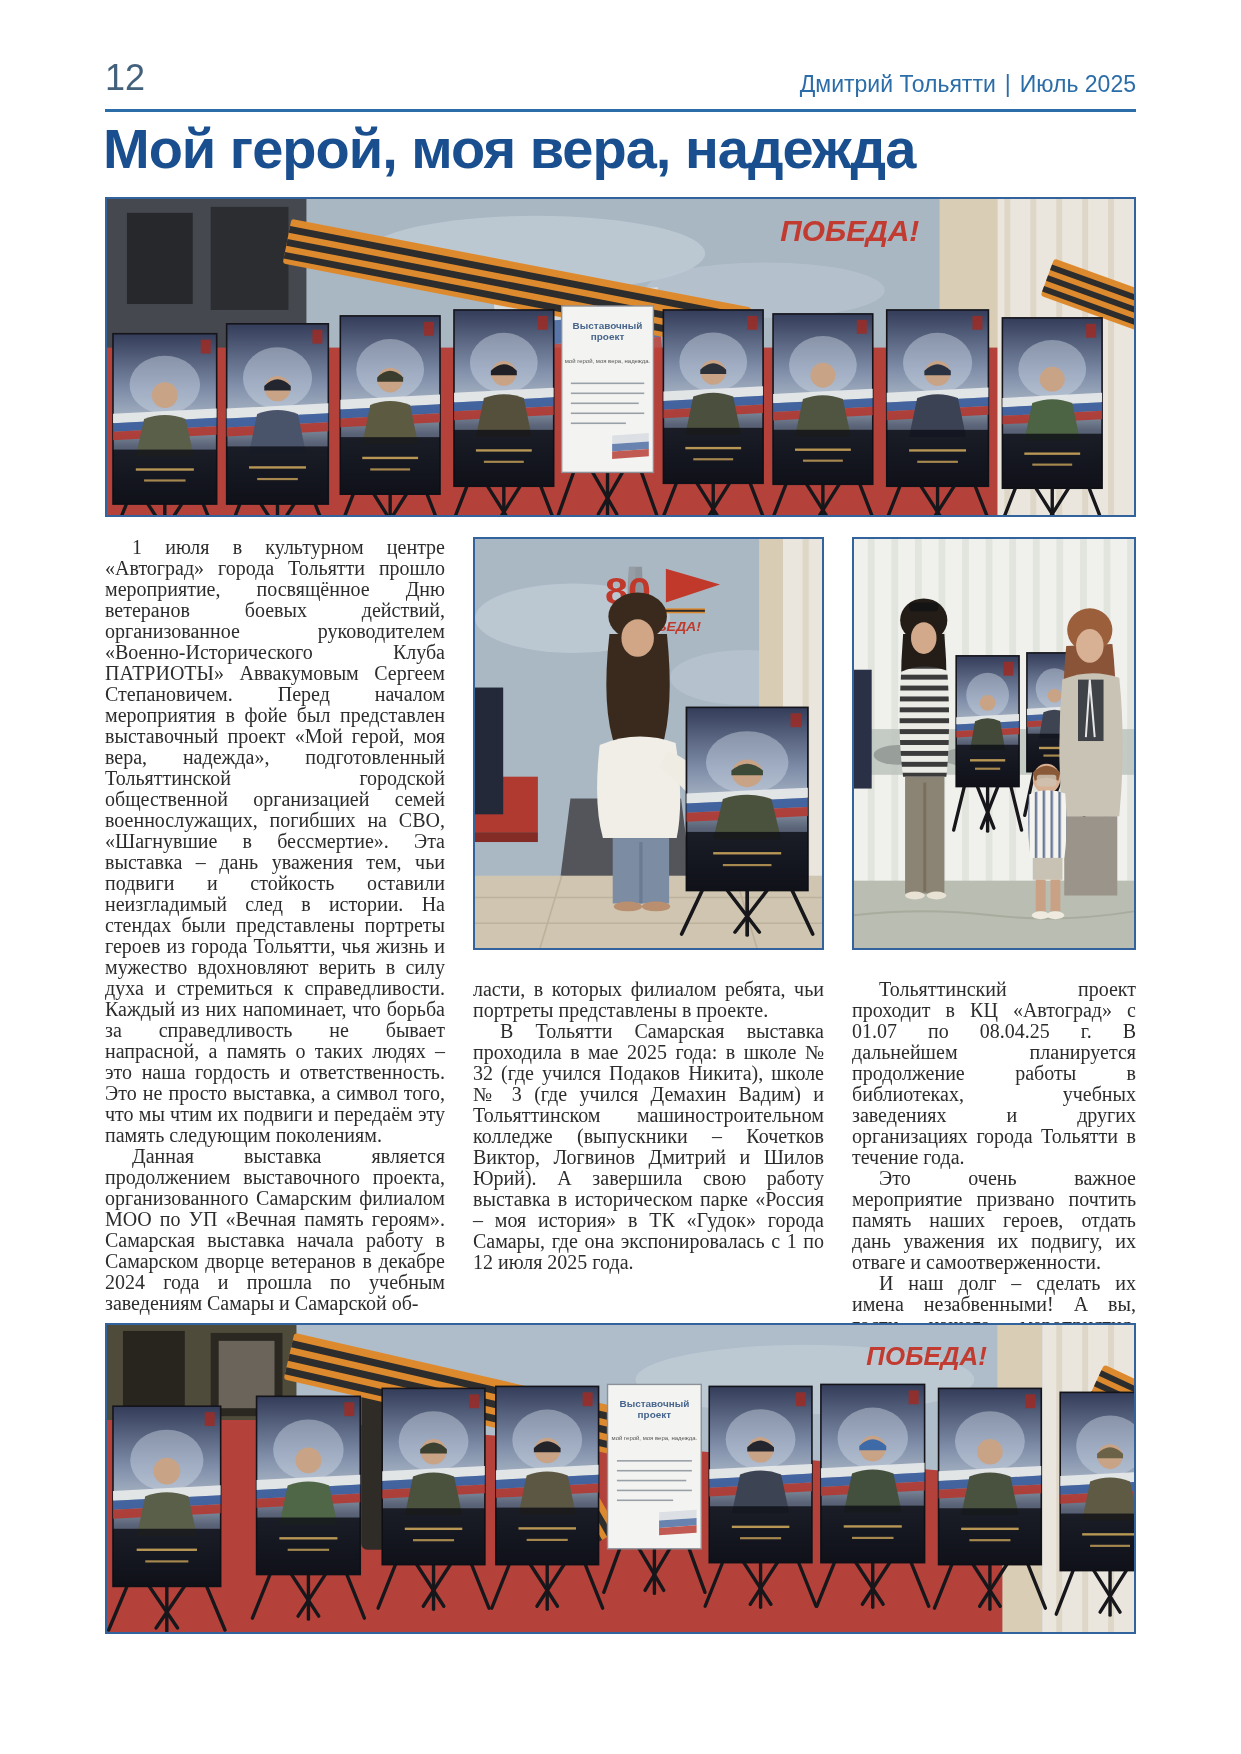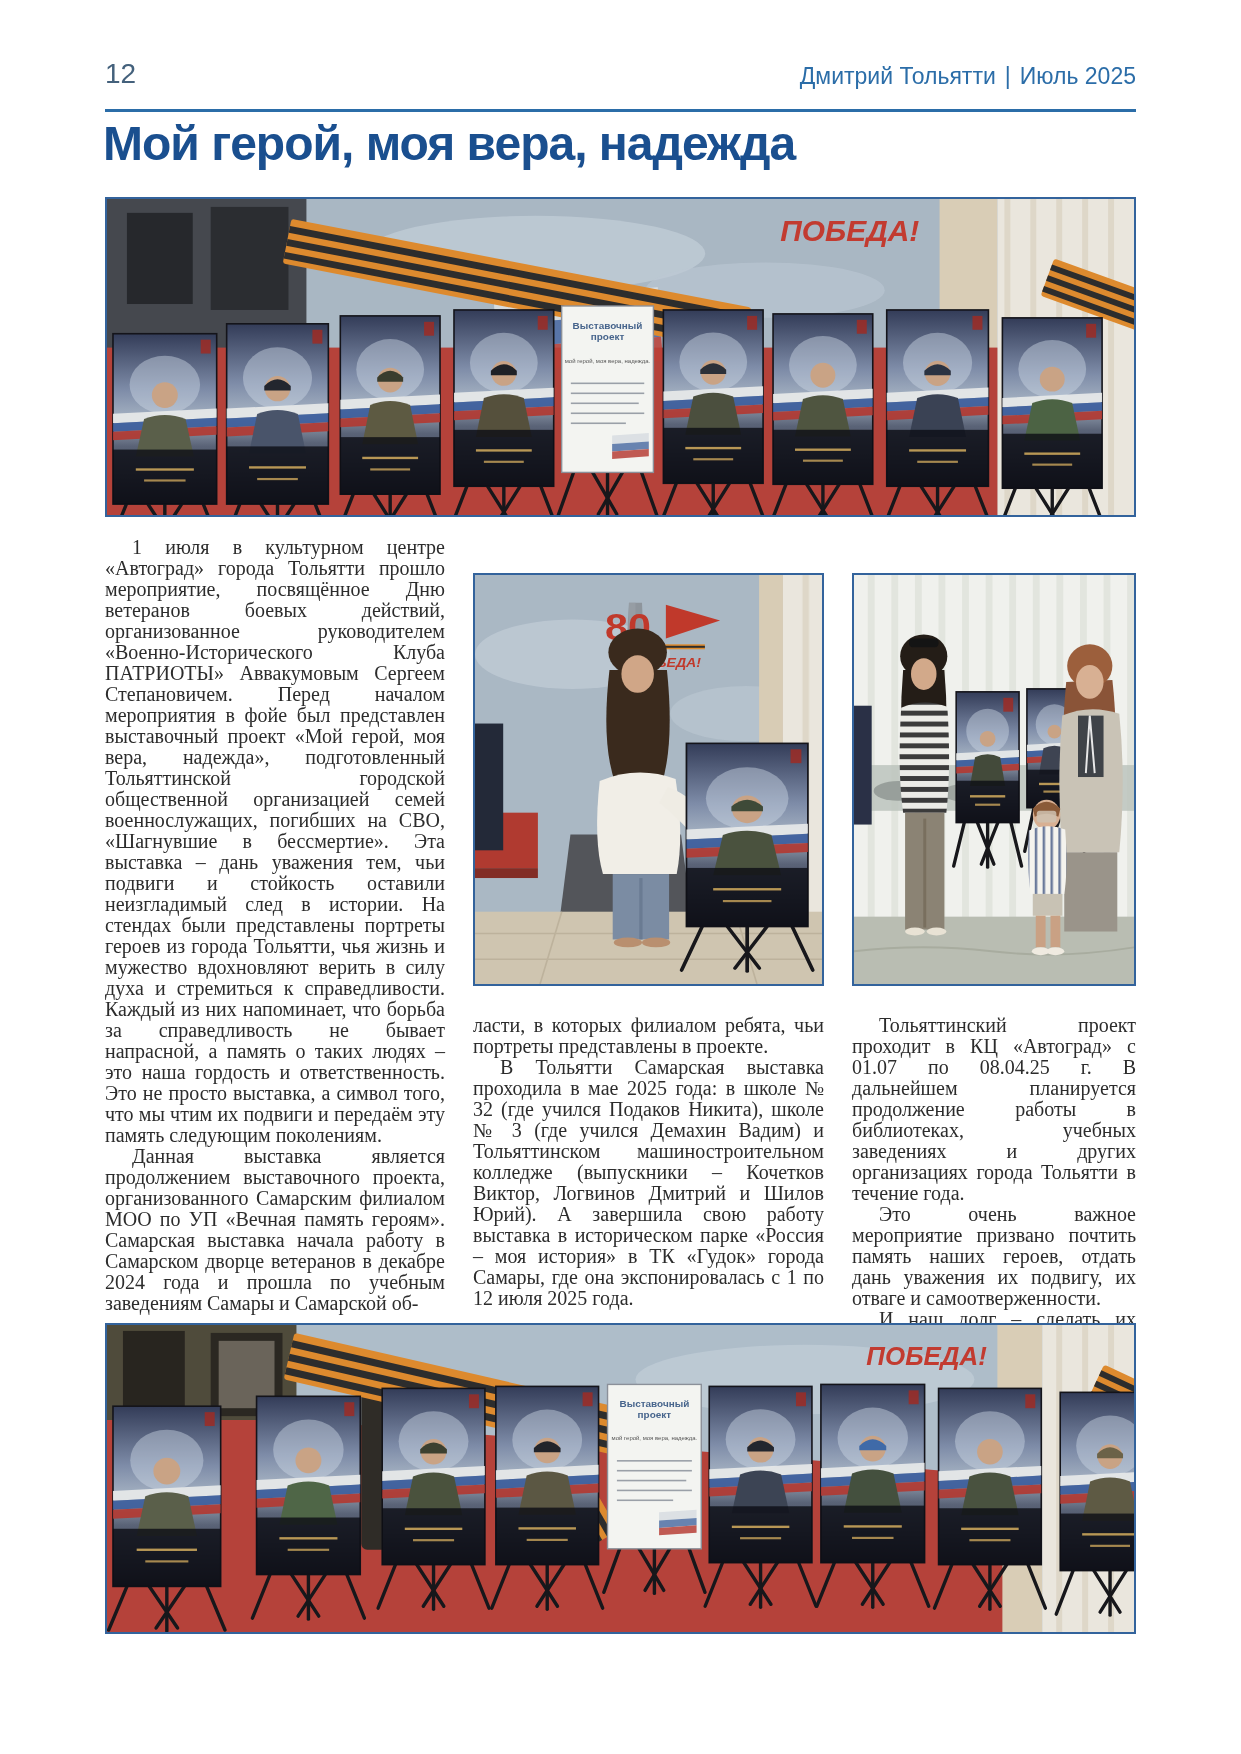--- a/index.html
+++ b/index.html
@@ -1,39 +1,39 @@
 <!DOCTYPE html>
 <html lang="ru"><head>
 <meta charset="utf-8">
 <style>
   html,body{margin:0;padding:0;background:#888;}
   .page{position:relative;width:1241px;height:1754px;background:#ffffff;
         font-family:"Liberation Serif",serif;overflow:hidden;margin:0 auto;}
   .hdr{position:absolute;left:105px;top:60px;width:1031px;display:flex;
        justify-content:space-between;align-items:flex-end;}
-  .pgno{font-family:"Liberation Sans",sans-serif;font-size:28px;color:#44617c;line-height:1;}
+  .pgno{font-family:"Liberation Sans",sans-serif;font-size:36px;color:#44617c;line-height:1;}
   .issue{font-family:"Liberation Sans",sans-serif;font-size:23px;color:#2b6da8;line-height:1;}
   .issue .sep{margin:0 9px;color:#2b6da8;}
   .rule{position:absolute;left:105px;top:109px;width:1031px;height:3px;background:#2b6da8;}
   .headline{position:absolute;left:103px;top:116px;margin:0;
             font-family:"Liberation Sans",sans-serif;font-weight:bold;
-            font-size:48px;letter-spacing:-1px;color:#1a4f8f;white-space:nowrap;}
+            font-size:56px;letter-spacing:-1px;color:#1a4f8f;white-space:nowrap;}
   figure{margin:0;}
   .photo{position:absolute;border:2px solid #33639c;box-sizing:border-box;
          overflow:hidden;background:#a9b7c3;}
   .photo svg{display:block;width:100%;height:100%;}
   .photo-top{left:105px;top:197px;width:1031px;height:320px;}
   .photo-bottom{left:105px;top:1323px;width:1031px;height:311px;}
   .cols{position:absolute;left:105px;top:537px;width:1031px;
         display:grid;grid-template-columns:340px 351px 284px;justify-content:space-between;}
   .col p{margin:0;font-size:20px;line-height:21px;text-align:justify;
          color:#2c2c2c;text-indent:27px;}
   .col p.noindent{text-indent:0;}
   .colfig{position:relative;border:2px solid #33639c;box-sizing:border-box;
-          height:413px;margin-bottom:29px;overflow:hidden;background:#bef264;margin-top:36px;}
+          height:413px;margin-bottom:29px;overflow:hidden;background:#bef264;}
   .colfig svg{display:block;width:100%;height:100%;}
   svg text{font-family:"Liberation Sans",sans-serif;}
 </style>
 </head>
 <body>
 
 <svg width="0" height="0" style="position:absolute" aria-hidden="true">
   <defs>
     <linearGradient id="g-poster" x1="0" y1="0" x2="0" y2="1">
       <stop offset="0" stop-color="#333c58"></stop>

